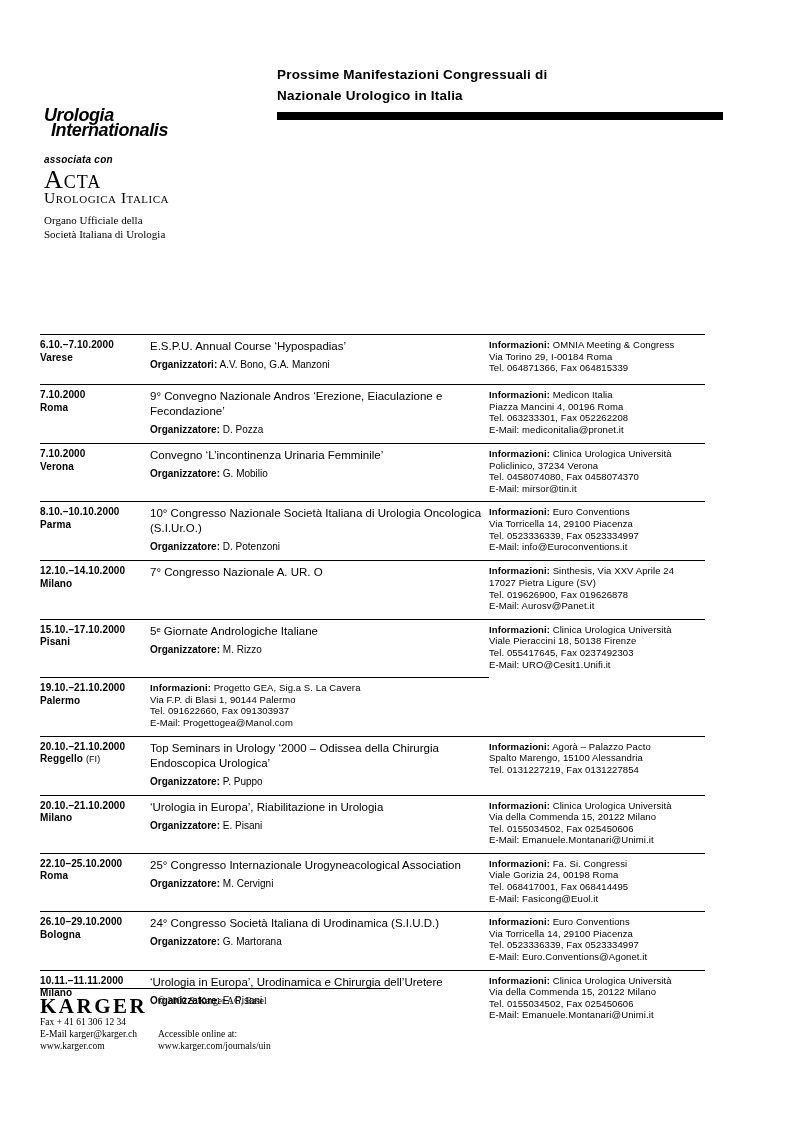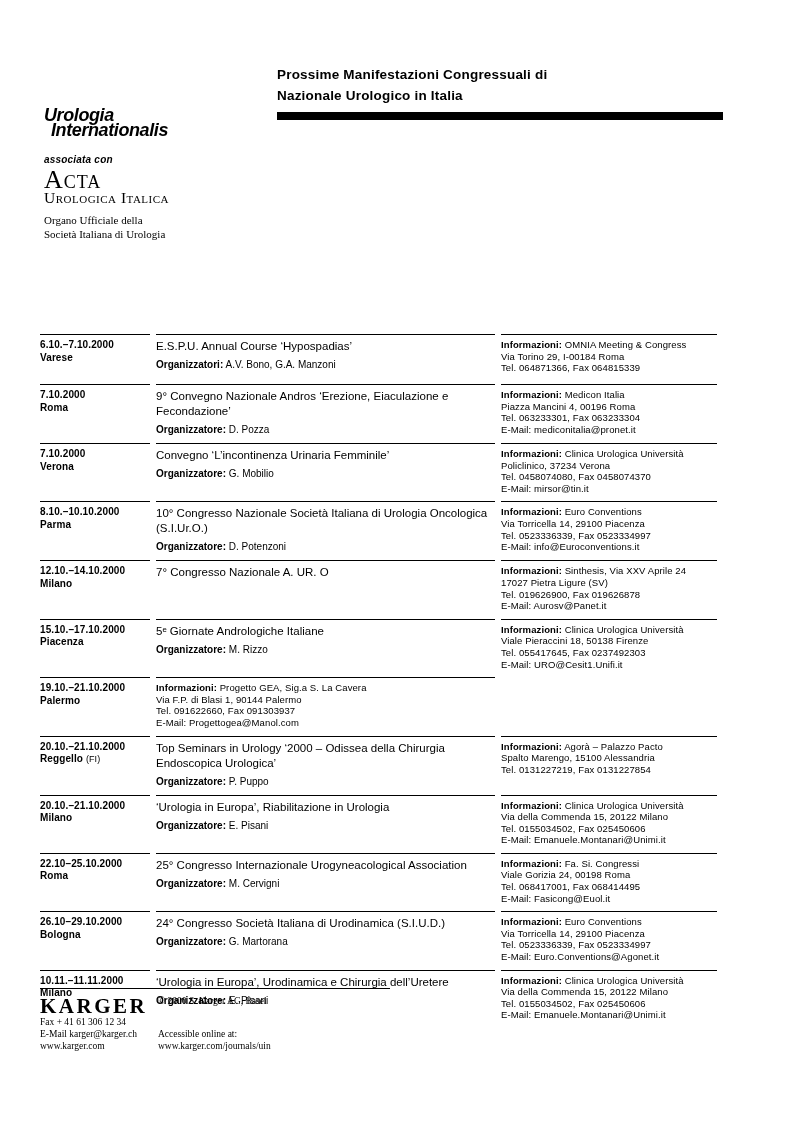--- a/index.html
+++ b/index.html
@@ -31,21 +31,21 @@
   .acta { margin-top: 4px; font-family: "Liberation Serif", serif; }
   .acta .a1 { font-variant: small-caps; font-size: 26px; line-height: 22px; letter-spacing: 1px; }
   .acta .a2 { font-variant: small-caps; font-size: 15.5px; line-height: 14px; letter-spacing: 0.5px; }
   .organ { margin-top: 9px; font-family: "Liberation Serif", serif; font-size: 11px; line-height: 13.5px; }
 
   
   .events { position: absolute; left: 40px; top: 334px; width: 685px; }
   .event-row {
     display: grid;
     grid-template-columns: 110px 339px 216px;
-    column-gap: 6px;
+    column-gap: 0;
     min-height: 50px;
   }
   .event-row > .cell { border-top: 1px solid #000; padding-top: 4px; padding-bottom: 7px; }
   .date-cell { font-size: 10px; font-weight: bold; line-height: 12.5px; letter-spacing: 0.1px; }
   .place-note { font-weight: normal; font-size: 9px; }
   .event-title { font-size: 11.5px; line-height: 15px; }
   .org-line { margin-top: 5px; font-size: 10px; line-height: 12px; }
   .info-cell { font-size: 9.5px; line-height: 11.6px; letter-spacing: 0.1px; }
 
   
@@ -126,21 +126,21 @@
       <div class="org-line">
         <span class="b">Organizzatore:</span> <span>D. Pozza</span>
       </div>
     </div>
     <div class="cell info-cell">
       <div>
         <span class="b">Informazioni:</span> <span>Medicon Italia</span>
       </div>
       <div>
           <div>Piazza Mancini 4, 00196 Roma</div>
-          <div>Tel. 063233301, Fax 063233304</div>
+          <div>Tel. 063233301, Fax 052262208</div>
           <div>E-Mail: mediconitalia@pronet.it</div>
         </div>
     </div>
   </div>
 
   <div class="event-row">
     <div class="cell date-cell">
       <div>7.10.2000</div>
       <div><span>Verona</span> </div>
     </div>
@@ -202,21 +202,21 @@
           <div>17027 Pietra Ligure (SV)</div>
           <div>Tel. 019626900, Fax 019626878</div>
           <div>E-Mail: Aurosv@Panet.it</div>
         </div>
     </div>
   </div>
 
   <div class="event-row">
     <div class="cell date-cell">
       <div>15.10.–17.10.2000</div>
-      <div><span>Piacenza</span> </div>
+      <div><span>Pisani</span> </div>
     </div>
     <div class="cell title-cell">
       <div class="event-title">5ᵉ Giornate Andrologiche Italiane</div>
       <div class="org-line">
         <span class="b">Organizzatore:</span> <span>M. Rizzo</span>
       </div>
     </div>
     <div class="cell info-cell">
       <div>
         <span class="b">Informazioni:</span> <span>Clinica Urologica Università</span>

